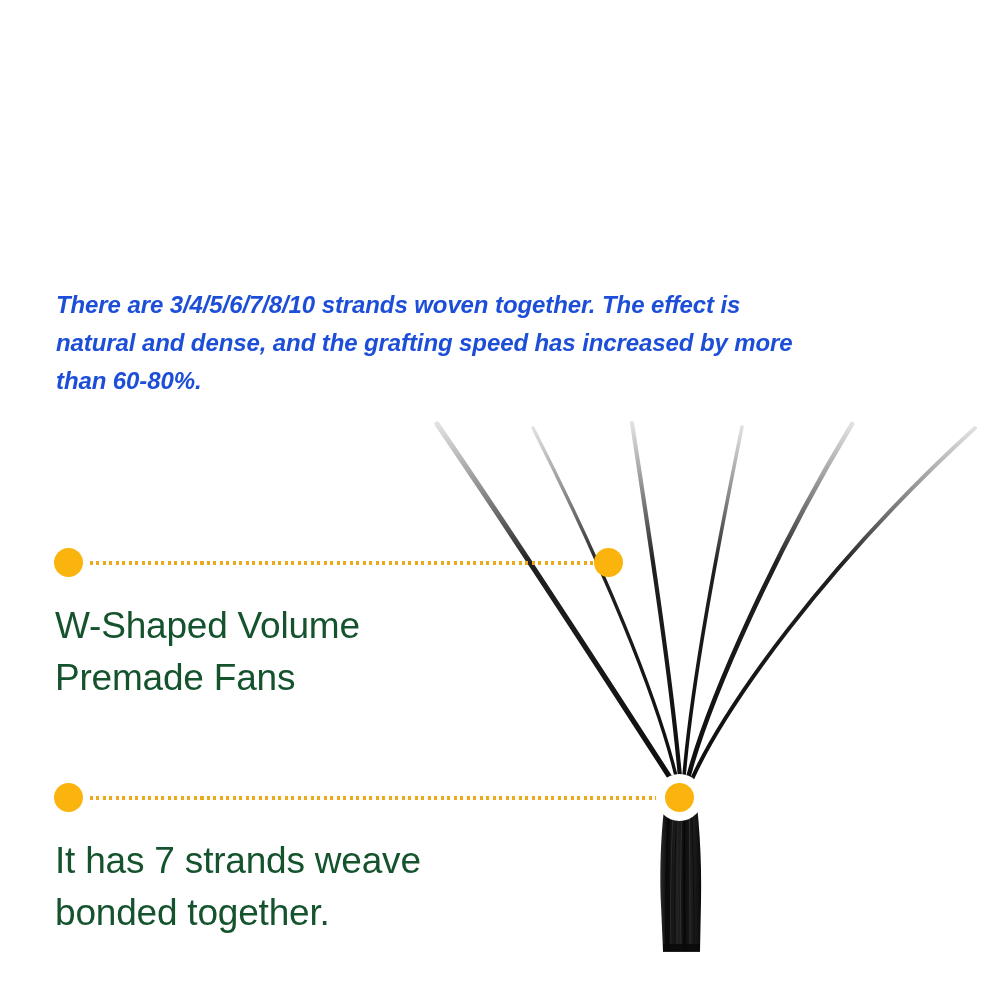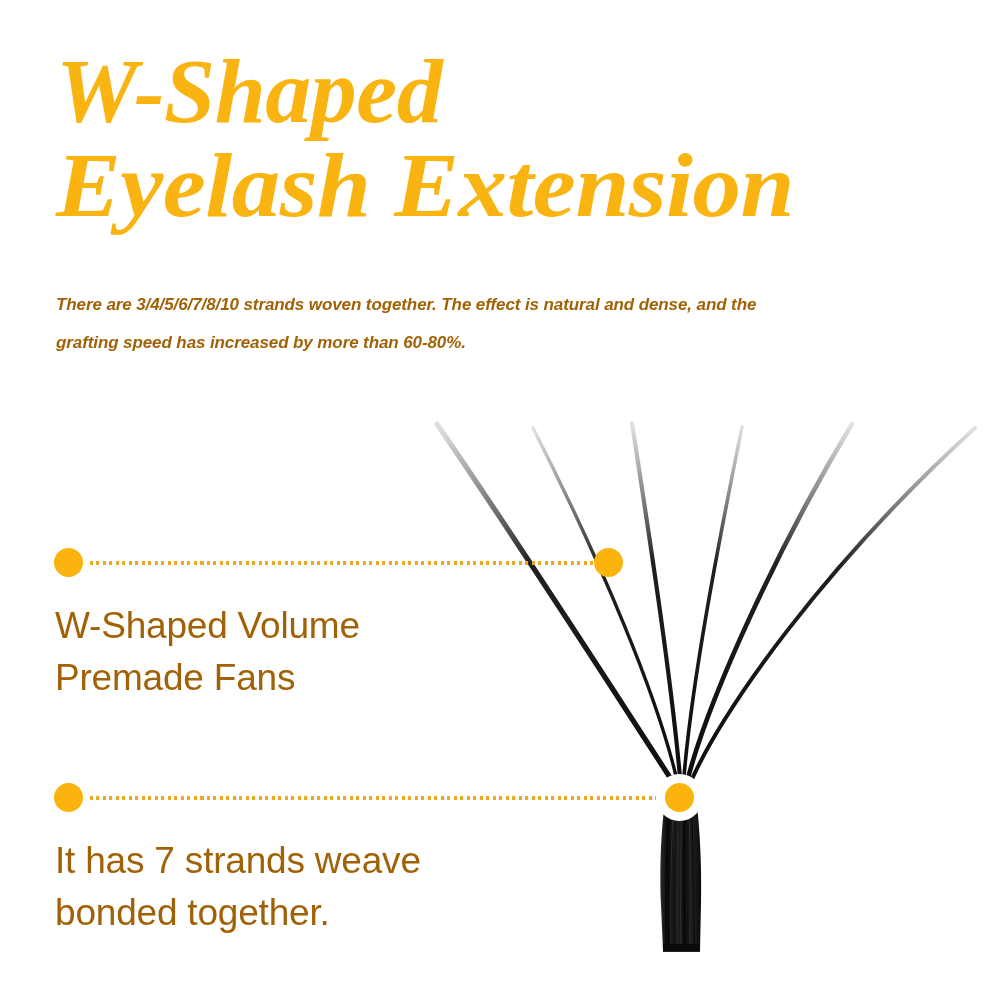--- a/index.html
+++ b/index.html
@@ -50,23 +50,23 @@
 
   
   .intro {
     position: absolute;
     left: 56px;
     top: 286px;
     width: 740px;
     font-family: "Liberation Sans", sans-serif;
     font-weight: bold;
     font-style: italic;
-    font-size: 17px;
+    font-size: 24px;
     line-height: 38px;
-    color: #a16207;
+    color: #1d4ed8;
     letter-spacing: -0.1px;
   }
 
   
   .callout {
     position: absolute;
     left: 0;
     width: 1000px;
   }
   .callout-1 { top: 548px; }
@@ -108,21 +108,21 @@
   .dotted-line-2 { left: 90px; width: 592px; }
 
   .callout-text {
     position: absolute;
     left: 55px;
     top: 52px;
     font-family: "Liberation Sans", sans-serif;
     font-weight: normal;
     font-size: 37px;
     line-height: 52px;
-    color: #a16207;
+    color: #14532d;
     letter-spacing: -0.2px;
     white-space: pre-line;
   }
 
   
   #lash-art {
     position: absolute;
     left: 0;
     top: 0;
     width: 1000px;
@@ -171,24 +171,20 @@
       </g>
       <g stroke="#555555" stroke-width="0.9" opacity="0.45">
         <path d="M674,795 C671,845 670,898 671,947" fill="none"></path>
         <path d="M682,792 C681,845 680,898 681,948" fill="none"></path>
         <path d="M689,794 C690,845 690,898 690,947" fill="none"></path>
       </g>
       <path d="M663,944 L700,944 L700,952 L663,952 Z" fill="#0a0a0a" opacity="0.9"></path>
     </g>
   </svg>
 
-  <div class="title-block">
-    <div class="title-line title-line-1">W-Shaped</div>
-    <div class="title-line title-line-2">Eyelash Extension</div>
-  </div>
 
   <div class="intro">There are 3/4/5/6/7/8/10 strands woven together. The effect is natural and dense, and the grafting speed has increased by more than 60-80%.</div>
 
   <div class="callout callout-1">
     <div class="connector">
       <div class="dot dot-left"></div>
       <div class="dotted-line dotted-line-1"></div>
       <div class="dot dot-right-1"></div>
     </div>
     <div class="callout-text">W-Shaped Volume

